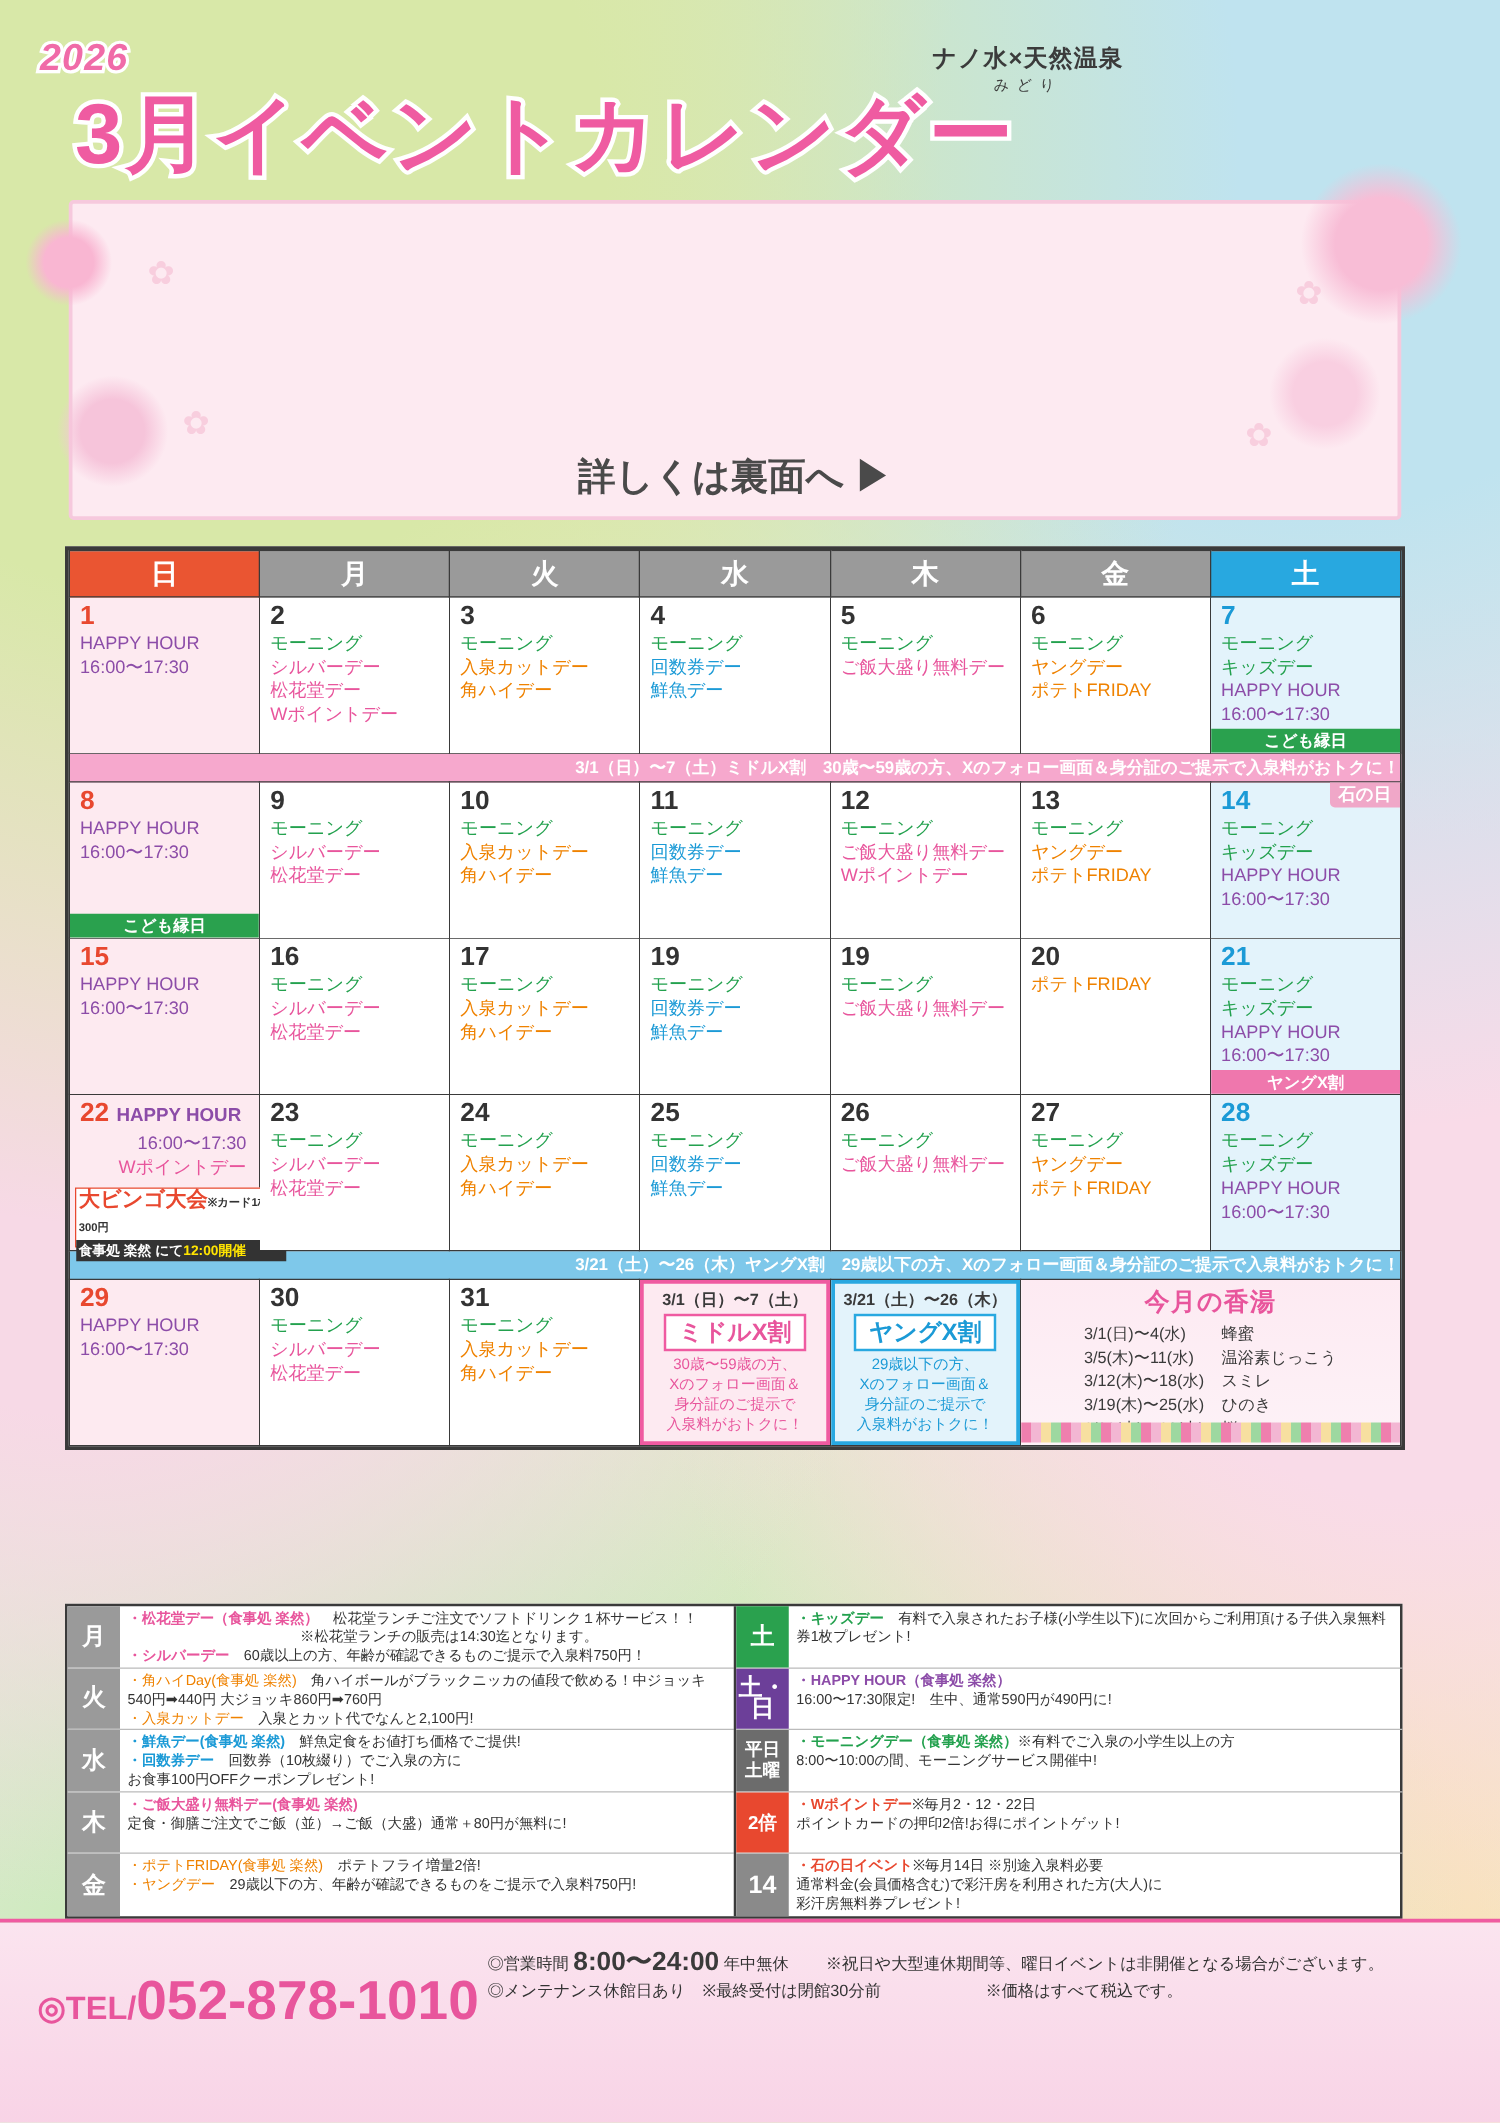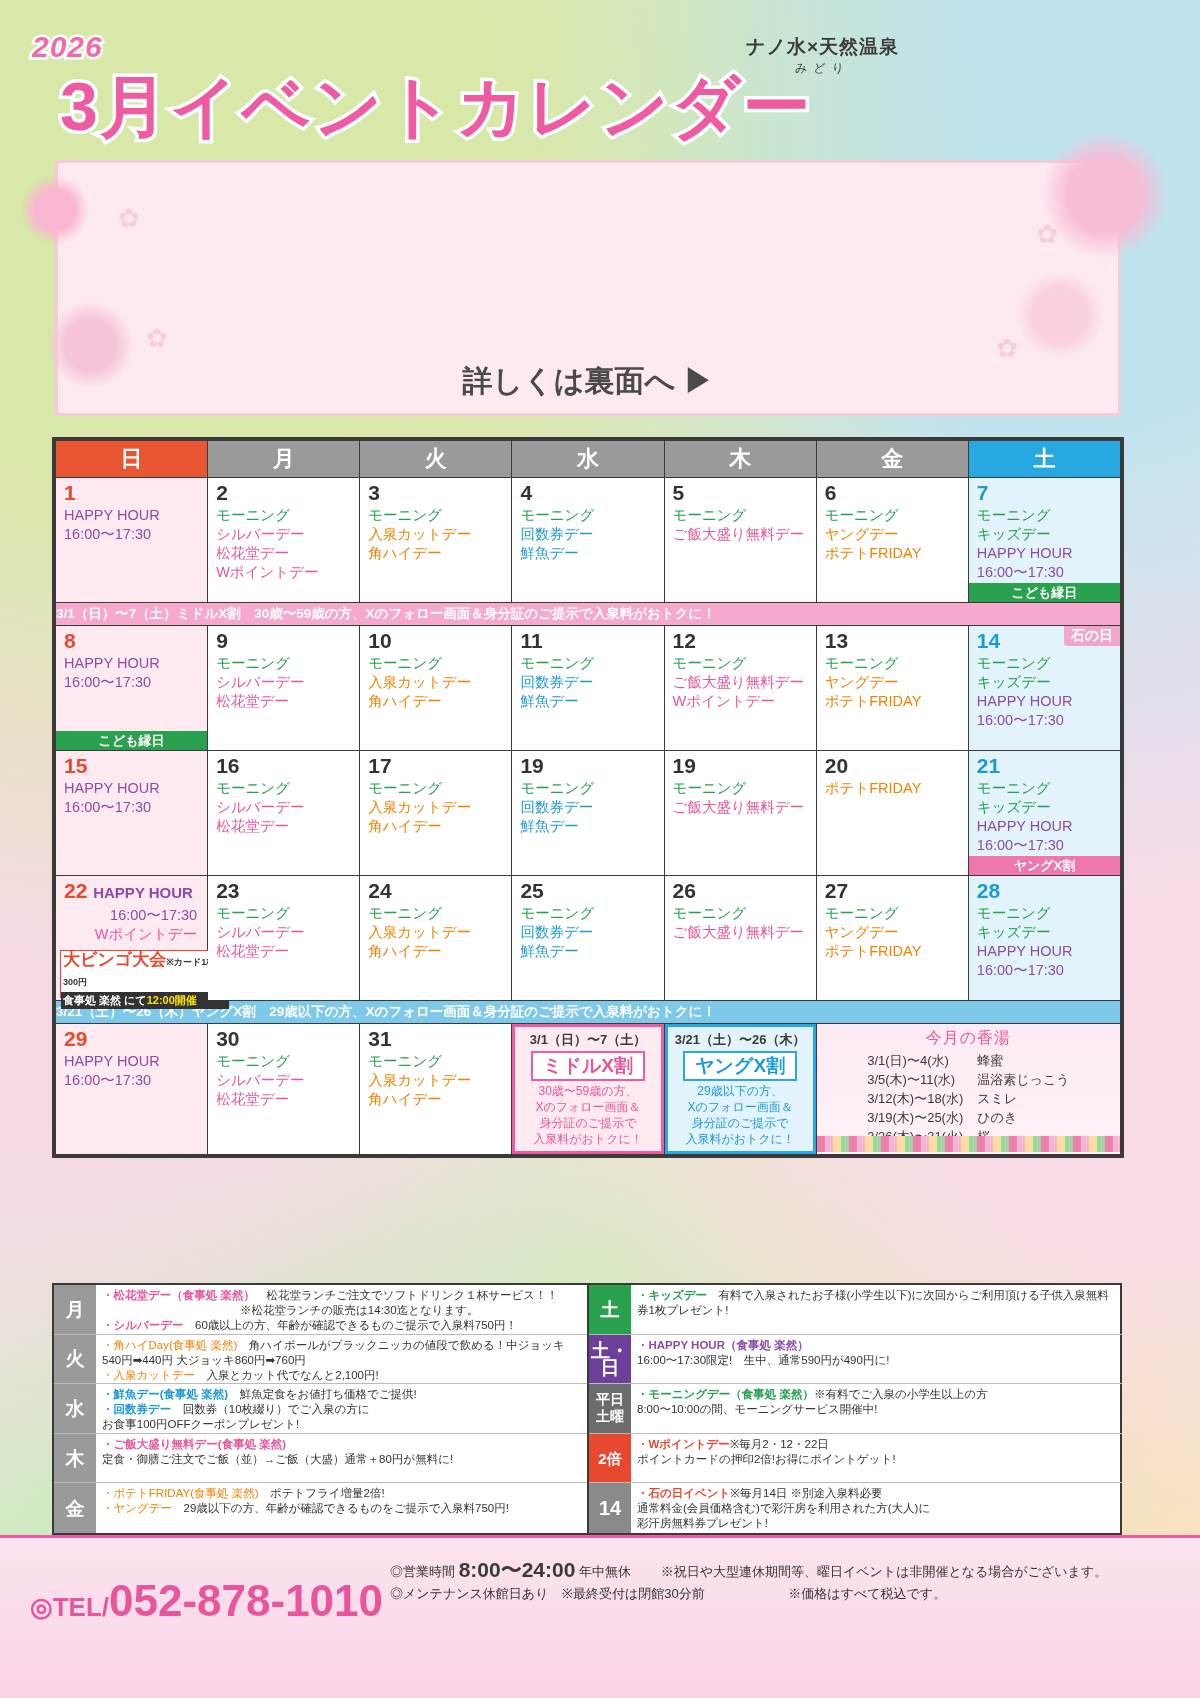--- a/index.html
+++ b/index.html
@@ -61,40 +61,40 @@
   .c-blue{color:#1b9ad6;}
   .c-purple{color:#8c4ca8;}
   .inline-hh{font-size:15px;color:#8c4ca8;}
   .tagbar{position:absolute;left:0;right:0;bottom:0;height:19px;line-height:19px;text-align:center;
     font-size:13px;color:#fff;font-weight:bold;}
   .tag-green{background:#2aa14e;}
   .tag-pink{background:#ef77ad;}
   .stone{position:absolute;right:0;top:0;background:#f0a7c8;color:#fff;font-size:14px;font-weight:bold;
     padding:1px 7px;border-bottom-left-radius:4px;}
   .stripe td{border:1px solid #3a3a3a;background:#f6a8cd;color:#fff;font-size:13.5px;font-weight:bold;
-    text-align:left;height:22px;padding:0;}
+    text-align:right;height:22px;padding:0;}
   .stripe-blue td{background:#7ec8ea;}
   .bingo{position:absolute;left:4px;bottom:2px;width:168px;height:46px;background:#fff;border:1px solid #e8482f;}
   .bingo .l1{font-size:17px;font-weight:bold;color:#e8482f;line-height:18px;padding-left:2px;}
   .bingo .l1 small{font-size:9px;color:#333;}
   .bingo .l2{font-size:11px;font-weight:bold;color:#fff;background:#333;margin-top:1px;padding:1px 2px;}
   .bingo .l2 b{color:#ffe400;}
 
   
   .promo{border:3px solid #ef5ba1;background:#fdeaf1;height:100%;box-sizing:border-box;padding:4px 2px;text-align:center;}
   .promo.blue{border-color:#28a8e0;background:#e3f3fb;}
   .promo .p1{font-size:13px;font-weight:bold;color:#3a3a3a;}
   .promo .p2{font-size:19px;font-weight:bold;color:#e8559c;background:#fff;border:2px solid #ef5ba1;
     display:inline-block;padding:0 10px;margin:2px 0;}
   .promo.blue .p2{color:#1b9ad6;border-color:#28a8e0;}
   .promo .p3{font-size:12px;line-height:16px;color:#e8559c;}
   .promo.blue .p3{color:#1b9ad6;}
   .kouyu{background:linear-gradient(180deg,#fdeaf2 0%,#fdf2f7 100%);height:100%;box-sizing:border-box;
     padding:4px 6px;position:relative;}
-  .kouyu .kt{text-align:center;font-size:16px;font-weight:normal;color:#e8559c;letter-spacing:1px;}
+  .kouyu .kt{text-align:center;font-size:20px;font-weight:bold;color:#e8559c;letter-spacing:1px;}
   .kouyu .kb{display:flex;justify-content:center;gap:14px;font-size:13px;line-height:19px;margin-top:2px;}
   .kouyu .kb .l{color:#3a3a3a;}
   .kouyu .kb .r{color:#3a3a3a;}
   .kouyu .deco{position:absolute;bottom:2px;left:0;right:0;height:16px;
     background:repeating-linear-gradient(90deg,#ef7fae 0 8px,#f3b6d3 8px 16px,#f7dfa0 16px 24px,#9ed8a0 24px 32px);}
 
   
   .legend{position:absolute;left:52px;top:1283px;width:1066px;height:248px;background:#fff;border:2px solid #3a3a3a;}
   .legend .col{position:absolute;top:0;bottom:0;}
   .legend .colL{left:0;width:533px;}

